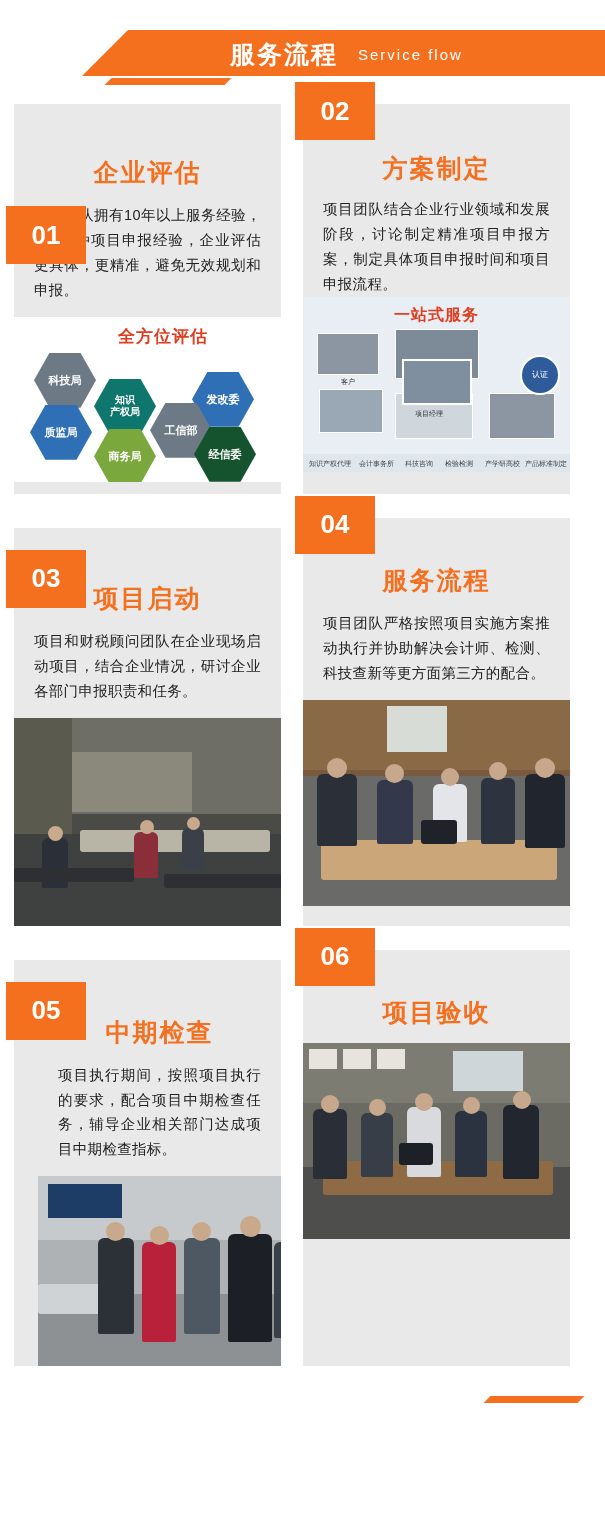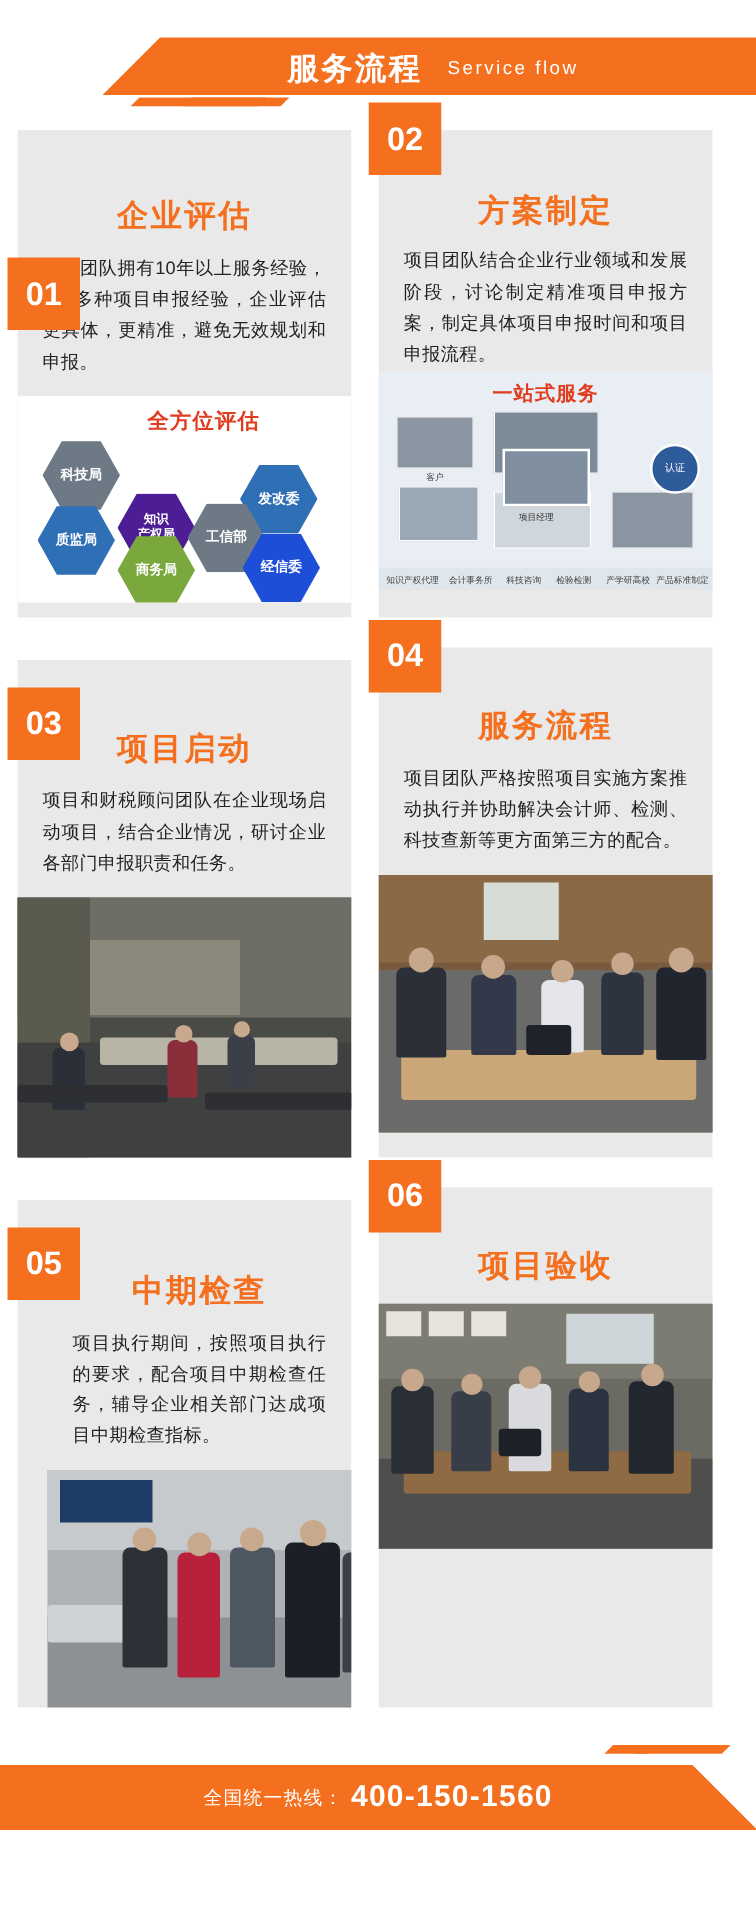--- a/index.html
+++ b/index.html
@@ -82,21 +82,21 @@
   }
   .card {
     position: relative;
     width: 267px;
     background: #e9e9e9;
     padding: 0;
   }
 
   .badge {
     position: absolute;
-    width: 58px;
+    width: 80px;
     height: 58px;
     background: #f4701f;
     color: #ffffff;
     font-size: 26px;
     font-weight: bold;
     display: flex;
     align-items: center;
     justify-content: center;
     z-index: 5;
   }
@@ -328,26 +328,26 @@
   <div class="row">
 
     <div class="card card01" style="align-self:flex-end;">
       <div class="badge" style="left:-8px;top:102px;">01</div>
       <div class="card-title">企业评估</div>
       <div class="card-body">项目团队拥有10年以上服务经验，100多种项目申报经验，企业评估更具体，更精准，避免无效规划和申报。</div>
 
       <div class="hexwrap">
         <div class="hexlabel">全方位评估</div>
         <div class="hex" style="left:20px;top:36px;background:#6d7a86;">科技局</div>
-        <div class="hex" style="left:80px;top:78px;background:#4c1d95;font-size:10px;">知识<br>产权局</div>
+        <div class="hex" style="left:80px;top:62px;background:#0f766e;font-size:10px;">知识<br>产权局</div>
         <div class="hex" style="left:178px;top:55px;background:#2f6fb5;">发改委</div>
         <div class="hex" style="left:16px;top:88px;background:#2f6fb5;">质监局</div>
         <div class="hex" style="left:136px;top:86px;background:#6d7a86;">工信部</div>
         <div class="hex" style="left:80px;top:112px;background:#7aa83c;">商务局</div>
-        <div class="hex" style="left:180px;top:110px;background:#1d4ed8;">经信委</div>
+        <div class="hex" style="left:180px;top:110px;background:#14532d;">经信委</div>
       </div>
     </div>
 
     <div class="card card02">
       <div class="badge" style="left:-8px;top:-22px;">02</div>
       <div class="card-title">方案制定</div>
       <div class="card-body">项目团队结合企业行业领域和发展阶段，讨论制定精准项目申报方案，制定具体项目申报时间和项目申报流程。</div>
 
       <div class="svc">
         <div class="svc-title">一站式服务</div>
@@ -469,17 +469,13 @@
         <div class="head" style="left:210px;top:48px;width:18px;height:18px;background:#c8a88c;"></div>
         <div class="tbl" style="left:96px;top:100px;width:34px;height:22px;background:#1d2026;"></div>
       </div>
     </div>
   </div>
 </div>
 
 <div class="footer">
   <div class="footer-stripe"></div>
   <div class="footer-stripe2"></div>
-  <div class="footer-bar">
-    <span class="footer-text">全国统一热线：</span>
-    <span class="footer-phone">400-150-1560</span>
-  </div>
 </div>
 
 </body></html>

